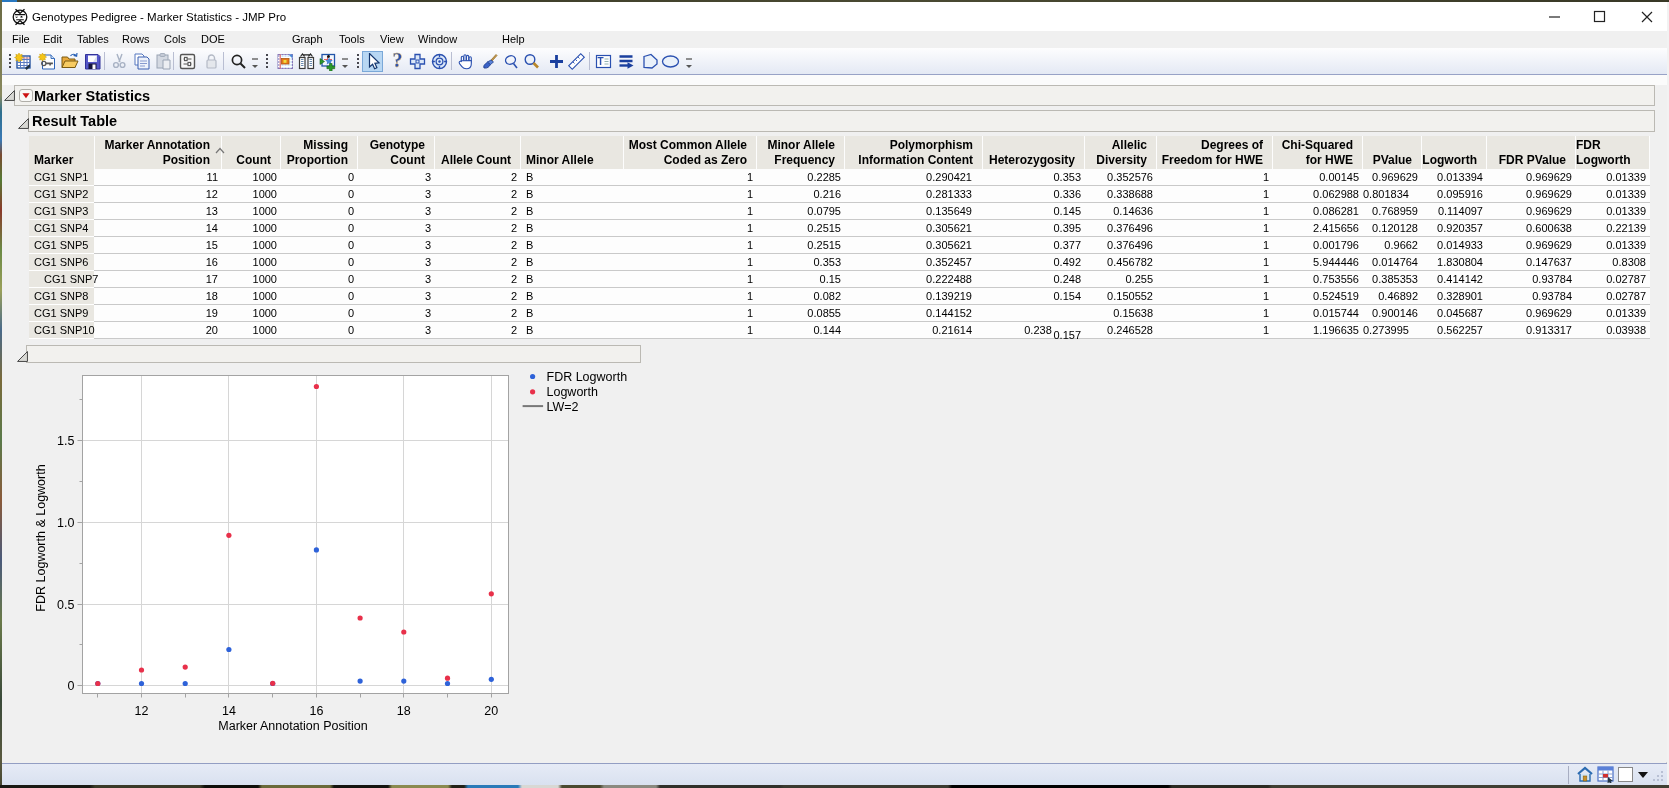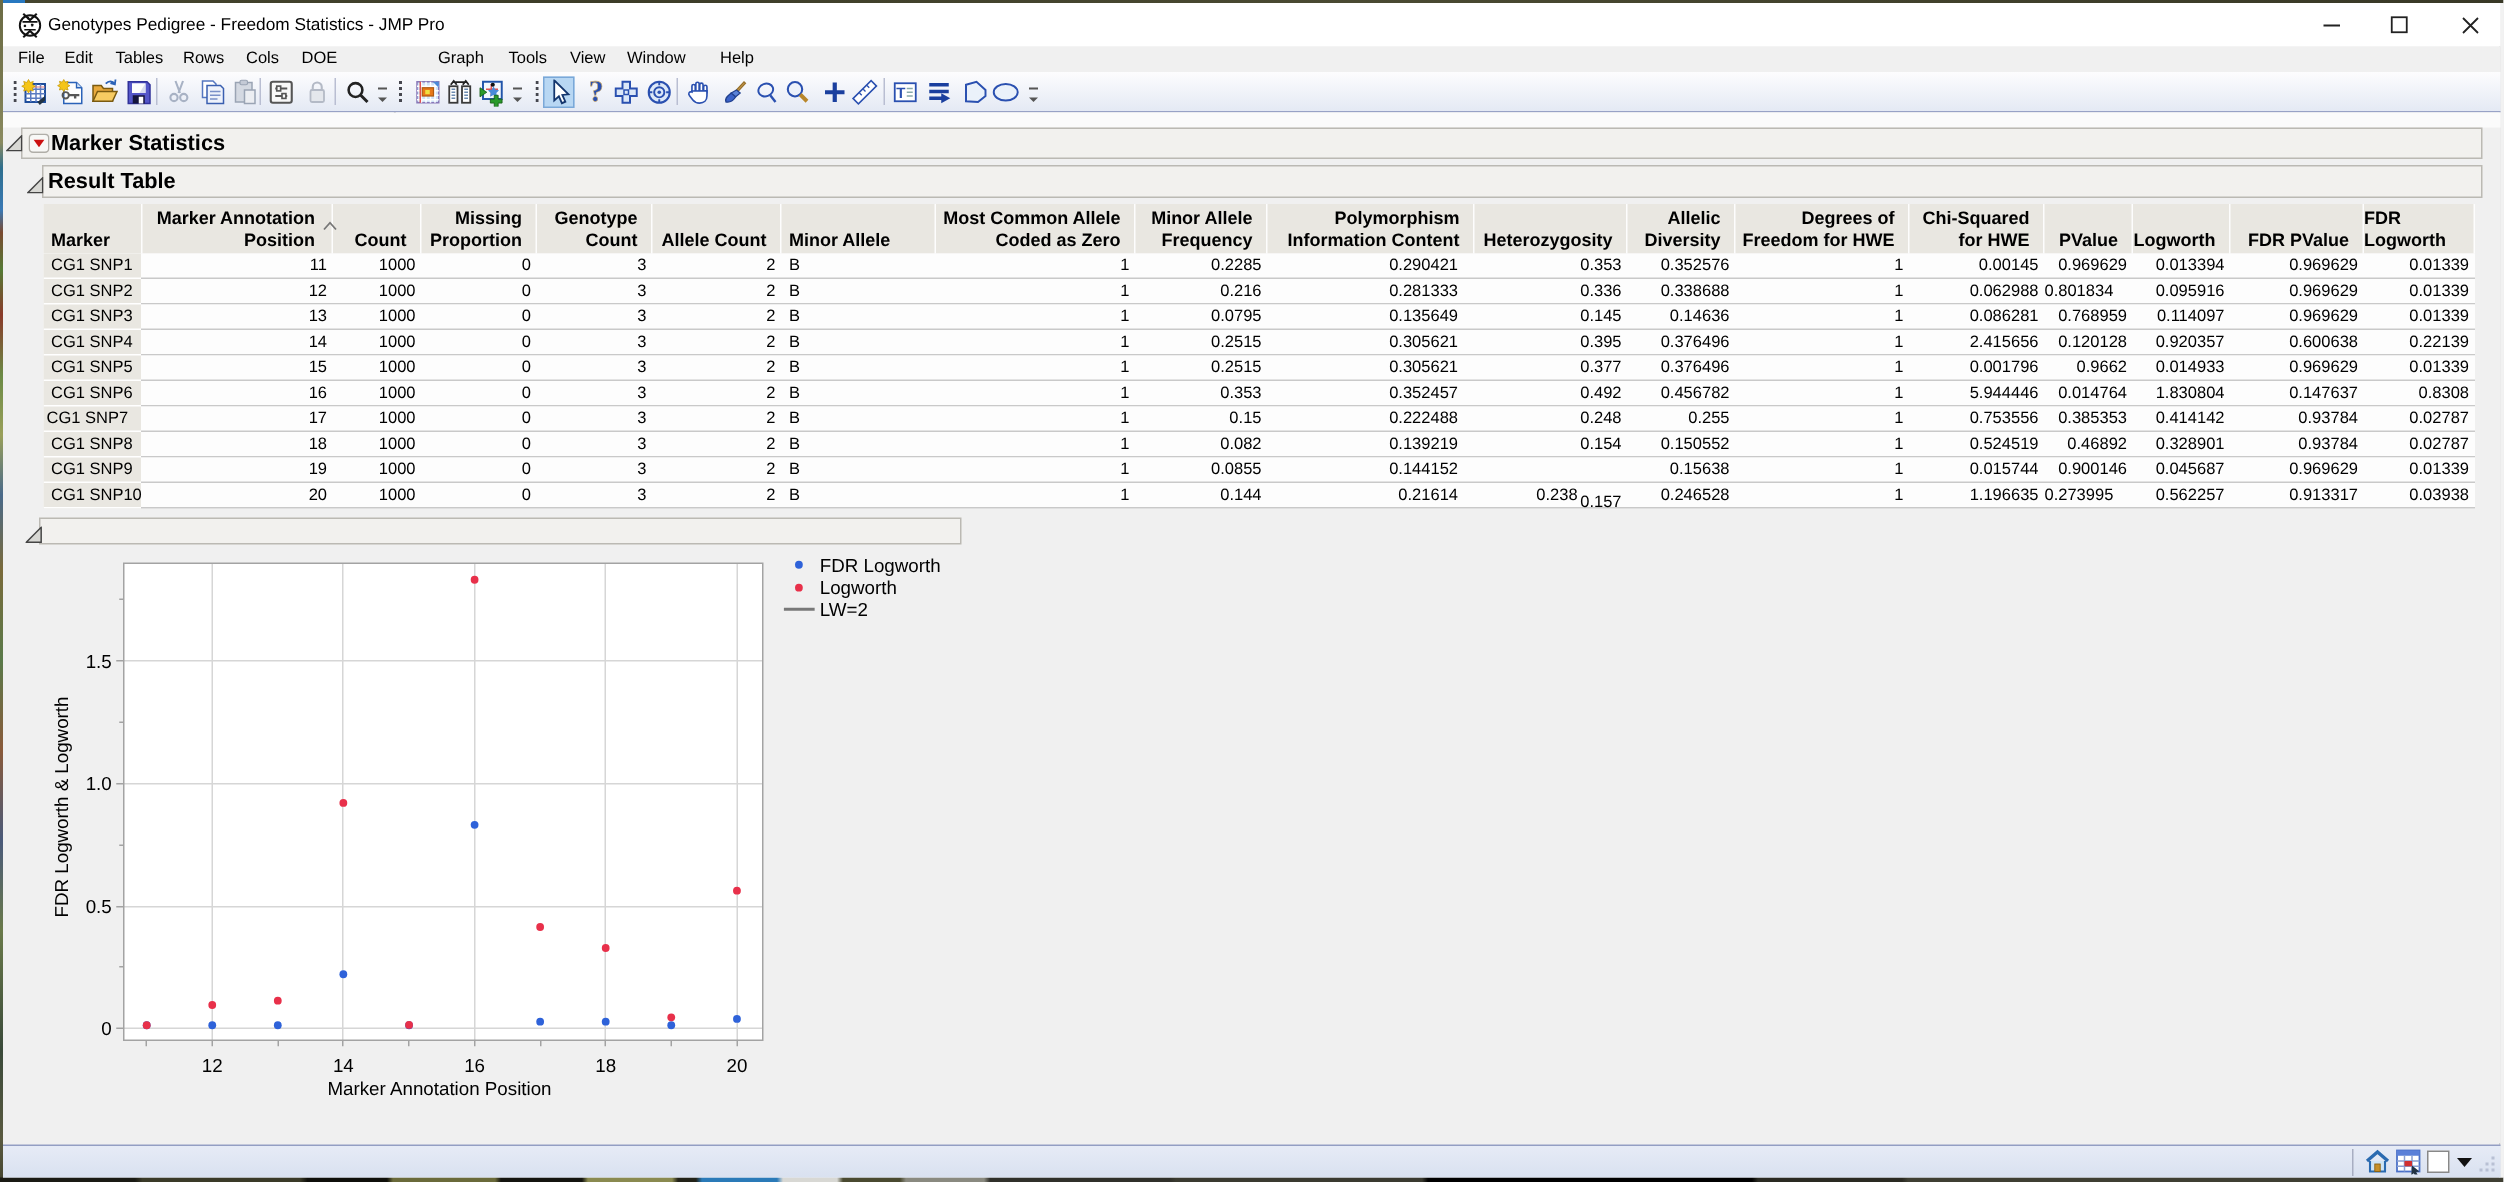--- a/index.html
+++ b/index.html
@@ -24,40 +24,40 @@
 <div class="abs" style="left:1667px;top:2px;width:2px;height:783px;background:#f2f2f2;"></div>
 <div id="titlebar" class="abs">
 <svg class="abs" style="left:8px;top:5px;" width="20" height="20" viewBox="0 0 20 20">
 <circle cx="10" cy="10" r="6.8" fill="none" stroke="#111" stroke-width="1.3"></circle>
 <path d="M5 7.6 L15 7.6 M6.2 12.8 L13.8 12.8" stroke="#111" stroke-width="1.1"></path>
 <path d="M5.5 2.2 L10 6.4 L14.5 2.2 M5.5 17.8 L10 13.6 L14.5 17.8" stroke="#111" stroke-width="1.4" fill="none"></path>
 <path d="M10.8 9 l1.4 1.4 m0 -1.4 l-1.4 1.4 M10.8 9.7 h1.4 M11.5 9 v1.4" stroke="#111" stroke-width="1"></path>
 <path d="M6 9.6 l1.2 1.2 m0 -1.2 l-1.2 1.2" stroke="#111" stroke-width="0.9"></path>
 <path d="M8.3 4.6 l1 1 m0 -1 l-1 1" stroke="#111" stroke-width="0.9"></path>
 </svg>
-<div class="abs" style="left:30px;top:9px;font-size:11.5px;color:#000;">Genotypes Pedigree - Freedom Statistics - JMP Pro</div>
+<div class="abs" style="left:30px;top:9px;font-size:11.5px;color:#000;">Genotypes Pedigree - Marker Statistics - JMP Pro</div>
 <svg class="abs" style="left:1540px;top:0;" width="120" height="29" viewBox="0 0 120 29">
 <path d="M7 15 L18 15" stroke="#222" stroke-width="1.2"></path>
 <rect x="52.5" y="9.5" width="10" height="10" fill="none" stroke="#222" stroke-width="1.2"></rect>
 <path d="M100 10 L110 20 M110 10 L100 20" stroke="#222" stroke-width="1.2"></path>
 </svg>
 </div>
 <div id="menubar" class="abs">
 <div class="menuitem" style="left:10px;">File</div>
 <div class="menuitem" style="left:41px;">Edit</div>
 <div class="menuitem" style="left:75px;">Tables</div>
 <div class="menuitem" style="left:120px;">Rows</div>
 <div class="menuitem" style="left:162px;">Cols</div>
 <div class="menuitem" style="left:199px;">DOE</div>
 <div class="menuitem" style="left:237px;margin-top:32px;">Analyze</div>
 <div class="menuitem" style="left:290px;">Graph</div>
 <div class="menuitem" style="left:337px;">Tools</div>
 <div class="menuitem" style="left:378px;">View</div>
 <div class="menuitem" style="left:416px;">Window</div>
-<div class="menuitem" style="left:452px;padding-left:26px;">Help</div>
+<div class="menuitem" style="left:474px;padding-left:26px;">Help</div>
 </div>
 <div id="toolbar" class="abs">
 <svg class="abs" style="left:7px;top:5px" width="4" height="17">
       <g fill="#46474f">
         <rect x="0" y="1" width="2" height="2"></rect>
         <rect x="0" y="5" width="2" height="2"></rect>
         <rect x="0" y="9" width="2" height="2"></rect>
         <rect x="0" y="13" width="2" height="2"></rect>
       </g>
     </svg>
@@ -441,21 +441,21 @@
 <div class="cell" style="left:755px;top:179px;width:87px;text-align:right;padding-right:3px;">0.353</div>
 <div class="cell" style="left:843px;top:179px;width:137px;text-align:right;padding-right:10px;">0.352457</div>
 <div class="cell" style="left:981px;top:179px;width:101px;text-align:right;padding-right:3px;">0.492</div>
 <div class="cell" style="left:1083px;top:179px;width:71px;text-align:right;padding-right:3px;">0.456782</div>
 <div class="cell" style="left:1155px;top:179px;width:115px;text-align:right;padding-right:3px;">1</div>
 <div class="cell" style="left:1271px;top:179px;width:89px;text-align:right;padding-right:3px;">5.944446</div>
 <div class="cell" style="left:1361px;top:179px;width:58px;text-align:right;padding-right:3px;">0.014764</div>
 <div class="cell" style="left:1420px;top:179px;width:64px;text-align:right;padding-right:3px;">1.830804</div>
 <div class="cell" style="left:1485px;top:179px;width:88px;text-align:right;padding-right:3px;">0.147637</div>
 <div class="cell" style="left:1574px;top:179px;width:73px;text-align:right;padding-right:3px;">0.8308</div>
-<div class="cell" style="left:27px;top:196px;width:65px;text-align:left;padding-left:2px;">CG1 SNP7</div>
+<div class="cell" style="left:27px;top:196px;width:65px;text-align:left;padding-left:15px;">CG1 SNP7</div>
 <div class="cell" style="left:93px;top:196px;width:126px;text-align:right;padding-right:3px;">17</div>
 <div class="cell" style="left:220px;top:196px;width:58px;text-align:right;padding-right:3px;">1000</div>
 <div class="cell" style="left:279px;top:196px;width:76px;text-align:right;padding-right:3px;">0</div>
 <div class="cell" style="left:356px;top:196px;width:76px;text-align:right;padding-right:3px;">3</div>
 <div class="cell" style="left:433px;top:196px;width:85px;text-align:right;padding-right:3px;">2</div>
 <div class="cell" style="left:519px;top:196px;width:102px;text-align:left;padding-left:5px;">B</div>
 <div class="cell" style="left:622px;top:196px;width:132px;text-align:right;padding-right:3px;">1</div>
 <div class="cell" style="left:755px;top:196px;width:87px;text-align:right;padding-right:3px;">0.15</div>
 <div class="cell" style="left:843px;top:196px;width:137px;text-align:right;padding-right:10px;">0.222488</div>
 <div class="cell" style="left:981px;top:196px;width:101px;text-align:right;padding-right:3px;">0.248</div>

